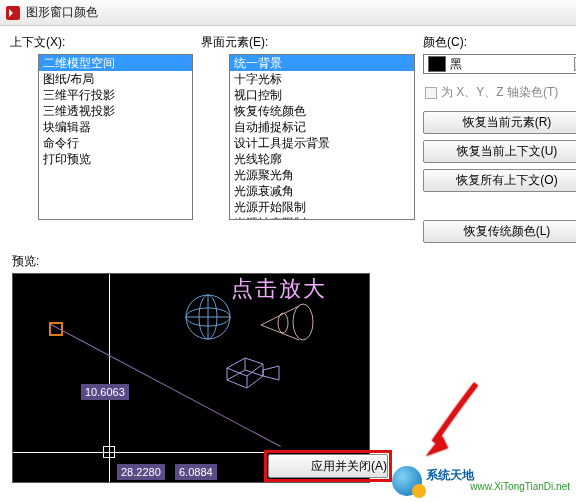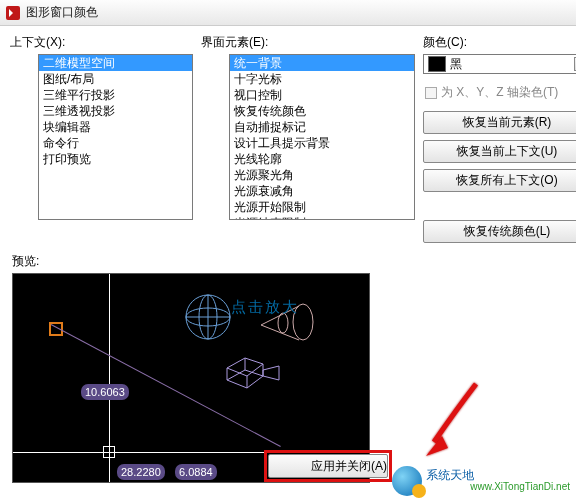--- a/index.html
+++ b/index.html
@@ -25,32 +25,32 @@
 .chk { width: 12px; height: 12px; border: 1px solid #aaa; background: #f5f5f5; }
 .btn { display: block; width: 168px; height: 23px; border: 1px solid #888; background: linear-gradient(#fcfcfc,#e4e4e4); text-align: center; line-height: 21px; margin-bottom: 6px; cursor: default; border-radius: 2px; }
 .gap { height: 22px; }
 .preview-label { margin: 4px 0 3px 12px; }
 .preview { margin: 0 0 0 12px; width: 358px; height: 210px; background: #000; position: relative; border: 1px solid #555; }
 .preview .cross-h { position: absolute; left: 0; right: 0; top: 178px; height: 1px; background: #fff; }
 .preview .cross-v { position: absolute; top: 0; bottom: 0; left: 96px; width: 1px; background: #fff; }
 .preview .box { position: absolute; left: 90px; top: 172px; width: 12px; height: 12px; border: 1px solid #fff; }
 .preview .orange { position: absolute; left: 36px; top: 48px; width: 14px; height: 14px; border: 2px solid #e07b1a; }
 .preview .ray1 { position: absolute; left: 38px; top: 50px; width: 260px; height: 1px; background: #8a6ea8; transform-origin: left center; transform: rotate(28deg); }
-.preview .vlabel { position: absolute; background: #5a4a86; color: #fff; padding: 2px 4px; font-size: 11px; border-radius: 7px; }
-.preview .annot { position: absolute; left: 218px; top: 24px; color: #0369a1; font-size: 15px; letter-spacing: 2px; }
+.preview .vlabel { position: absolute; background: #5a4a86; color: #fff; padding: 2px 4px; font-size: 11px; }
+.preview .annot { position: absolute; left: 218px; top: 0; color: #f0abfc; font-size: 22px; letter-spacing: 2px; }
 .preview svg { position: absolute; }
 .arrow-wrap { position: absolute; left: 426px; top: 380px; }
 .arrow-wrap svg { filter: drop-shadow(0 0 1px #a00); }
 .apply-btn { position: absolute; left: 268px; top: 454px; width: 120px; height: 24px; border: 1px solid #888; background: linear-gradient(#fcfcfc,#e4e4e4); text-align: right; line-height: 22px; border-radius: 2px; cursor: default; }
 .apply-ring { position: absolute; left: 264px; top: 450px; width: 128px; height: 32px; border: 3px solid #d11; pointer-events: none; }
 .logo { position: absolute; right: 6px; bottom: 6px; display: flex; align-items: center; gap: 4px; }
 .logo .globe { width: 30px; height: 30px; border-radius: 50%; background: radial-gradient(circle at 35% 35%, #7fd3f5, #0a6db4); position: relative; }
 .logo .globe::after{content:"";position:absolute;right:-4px;bottom:-2px;width:14px;height:14px;background:#f6b21a;border-radius:50%;}
 .logo .txt { font-size: 12px; line-height: 12px; }
-.logo .txt .t1 { color: #0a5ea6; font-weight: normal; }
+.logo .txt .t1 { color: #0a5ea6; font-weight: bold; }
 .logo .txt .t2 { color: #2a9a2a; font-size: 10px; margin-left: 44px; }
 </style>
 </head>
 <body>
 
 <div class="titlebar">
   <div class="appicon"></div>
   <div class="title">图形窗口颜色</div>
 </div>
 

